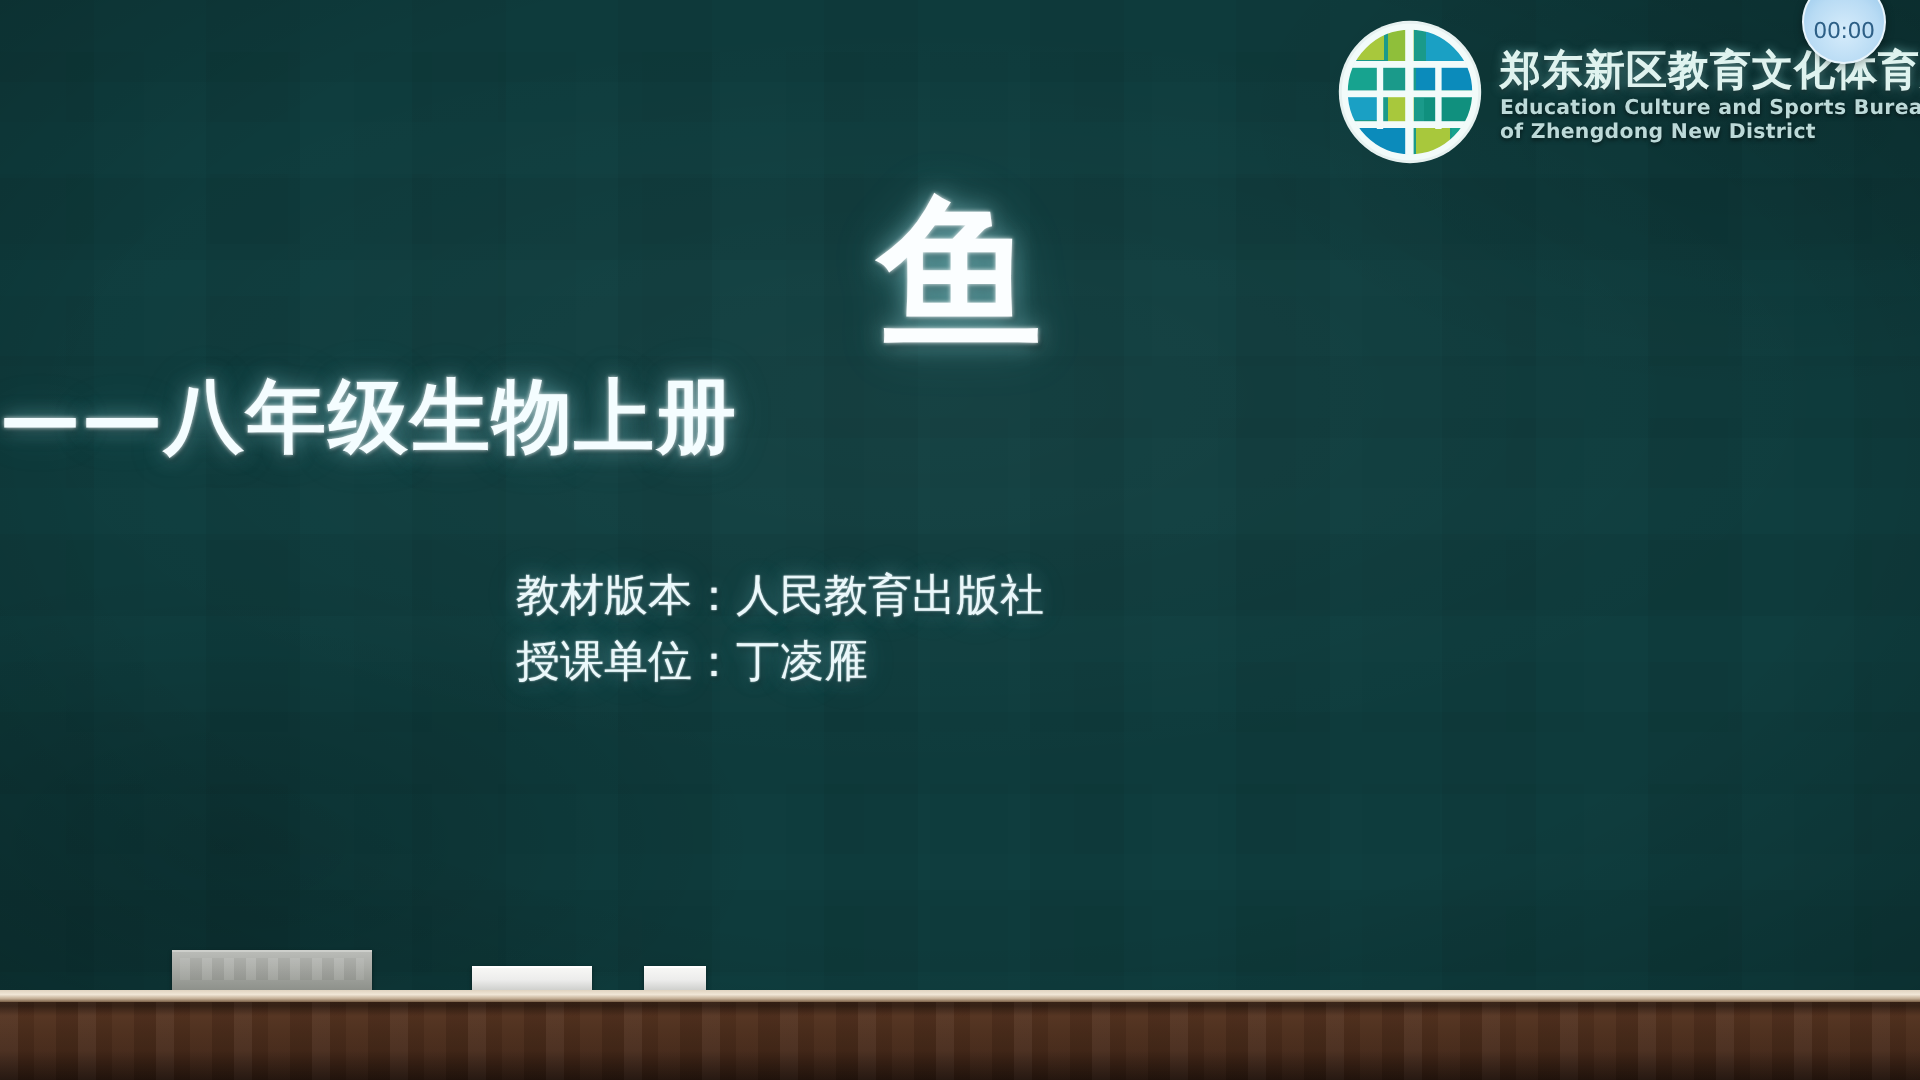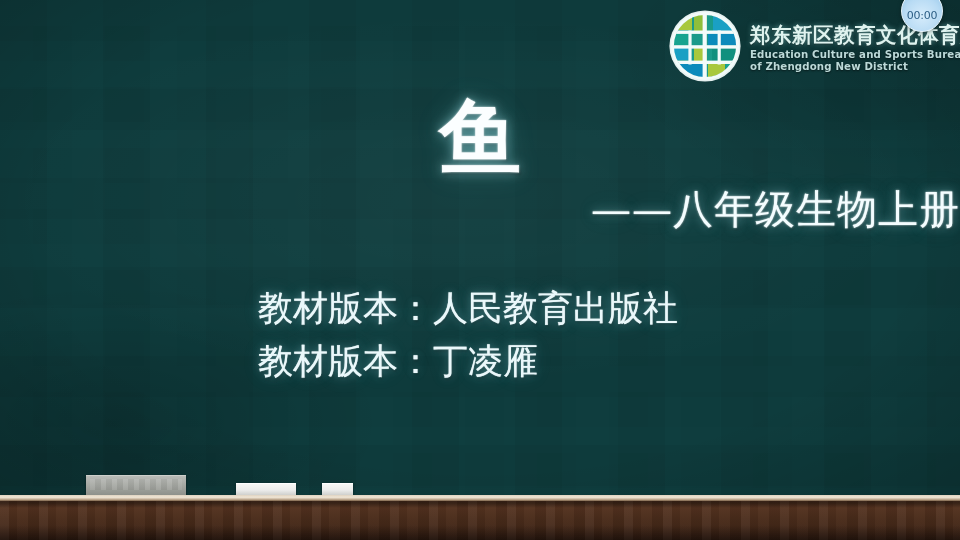--- a/index.html
+++ b/index.html
@@ -115,36 +115,36 @@
     font-size:82px; font-weight:bold; line-height:1;
     color:#fbfeff;
     text-shadow:
       0 0 2px rgba(255,255,255,.9),
       0 0 12px rgba(168,235,240,.55),
       0 0 26px rgba(120,210,220,.30),
       2px 3px 3px rgba(0,0,0,.35);
   }
   .subtitle{
     position:absolute; left:0; top:186px; width:960px;
-    text-align:right;
+    text-align:left;
     font-family:"DejaVu Serif","Liberation Serif",serif;
-    font-size:40px; font-weight:normal; line-height:1.15;
+    font-size:40px; font-weight:bold; line-height:1.15;
     color:#f4fdff; letter-spacing:1px;
     text-shadow:
       0 0 2px rgba(255,255,255,.85),
       0 0 10px rgba(160,230,238,.50),
       0 0 22px rgba(110,200,212,.26),
       1px 2px 3px rgba(0,0,0,.32);
   }
 
   .info{
     position:absolute; left:258px; top:282px; width:660px;
   }
   .info-row{
-    font-size:35px; line-height:1.52;
+    font-size:22px; line-height:1.52;
     color:#eaf8fb; white-space:nowrap;
     text-shadow:
       0 0 1px rgba(255,255,255,.8),
       0 0 9px rgba(150,225,235,.42),
       0 0 20px rgba(100,195,210,.20),
       1px 2px 3px rgba(0,0,0,.30);
   }
 </style>
 </head>
 <body>
@@ -205,21 +205,21 @@
 
   <div class="timer">
     <span>00:00</span>
   </div>
 
   <div class="title">鱼</div>
   <div class="subtitle">——八年级生物上册</div>
 
   <div class="info">
     <div class="info-row">教材版本：人民教育出版社</div>
-    <div class="info-row">教材版本：丁凌雁</div>
+    <div class="info-row">授课单位：丁凌雁</div>
   </div>
 
   <div class="eraser"></div>
   <div class="chalk c1"></div>
   <div class="chalk c2"></div>
 
   <div class="ledge-hi"></div>
   <div class="ledge"></div>
 
 </div>

